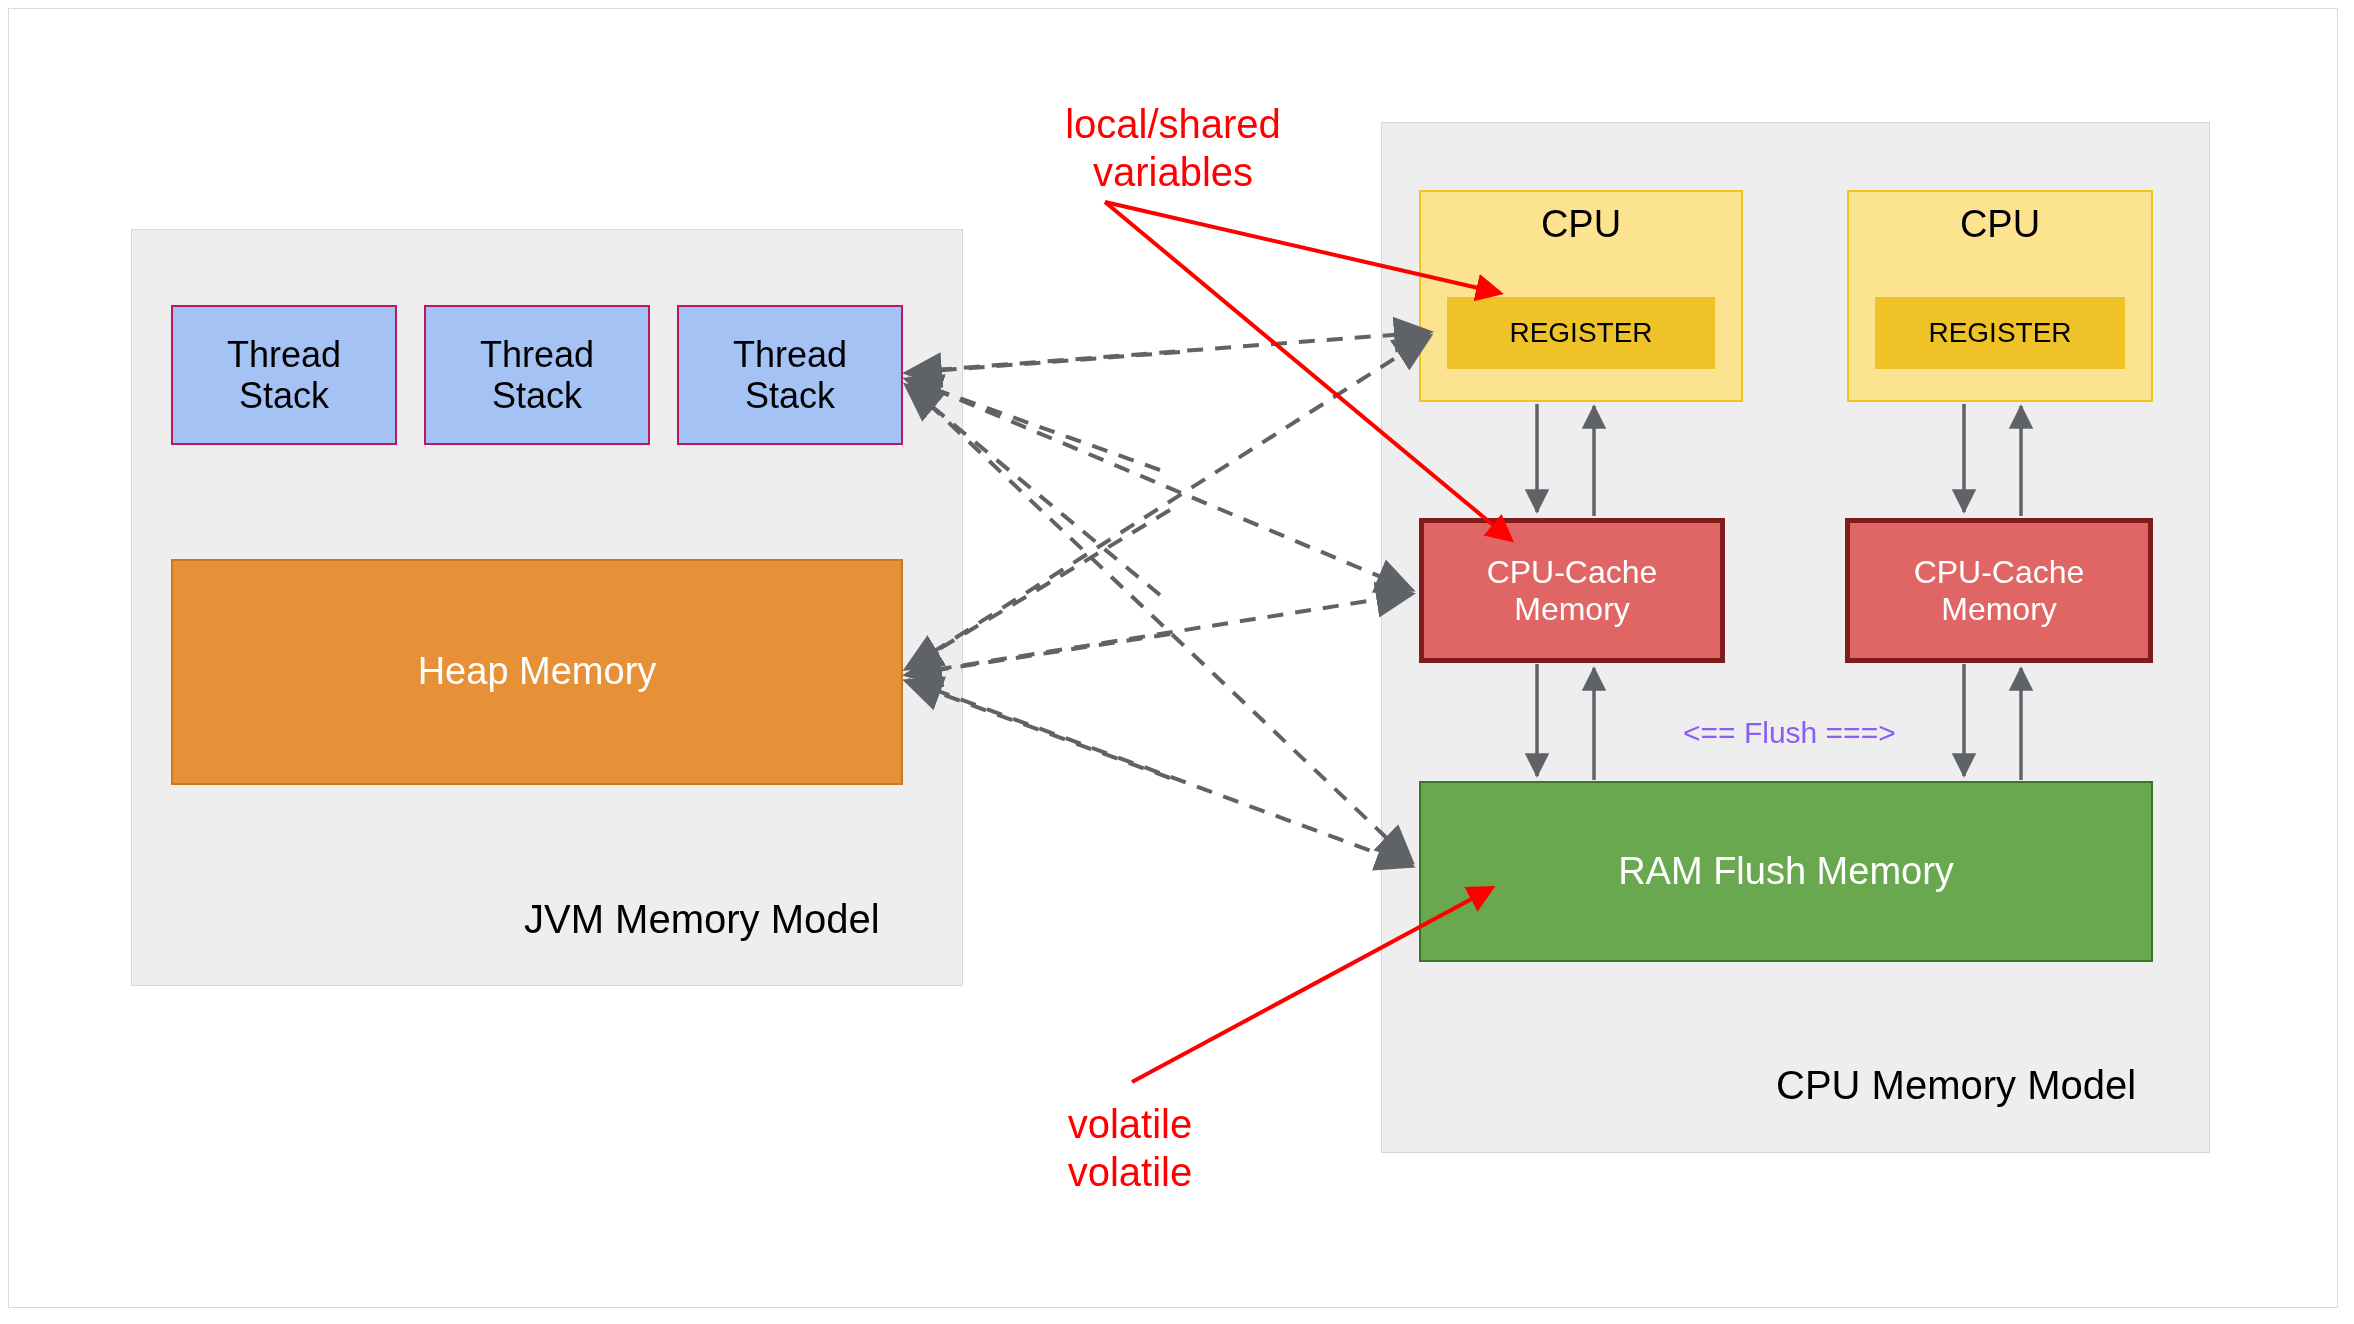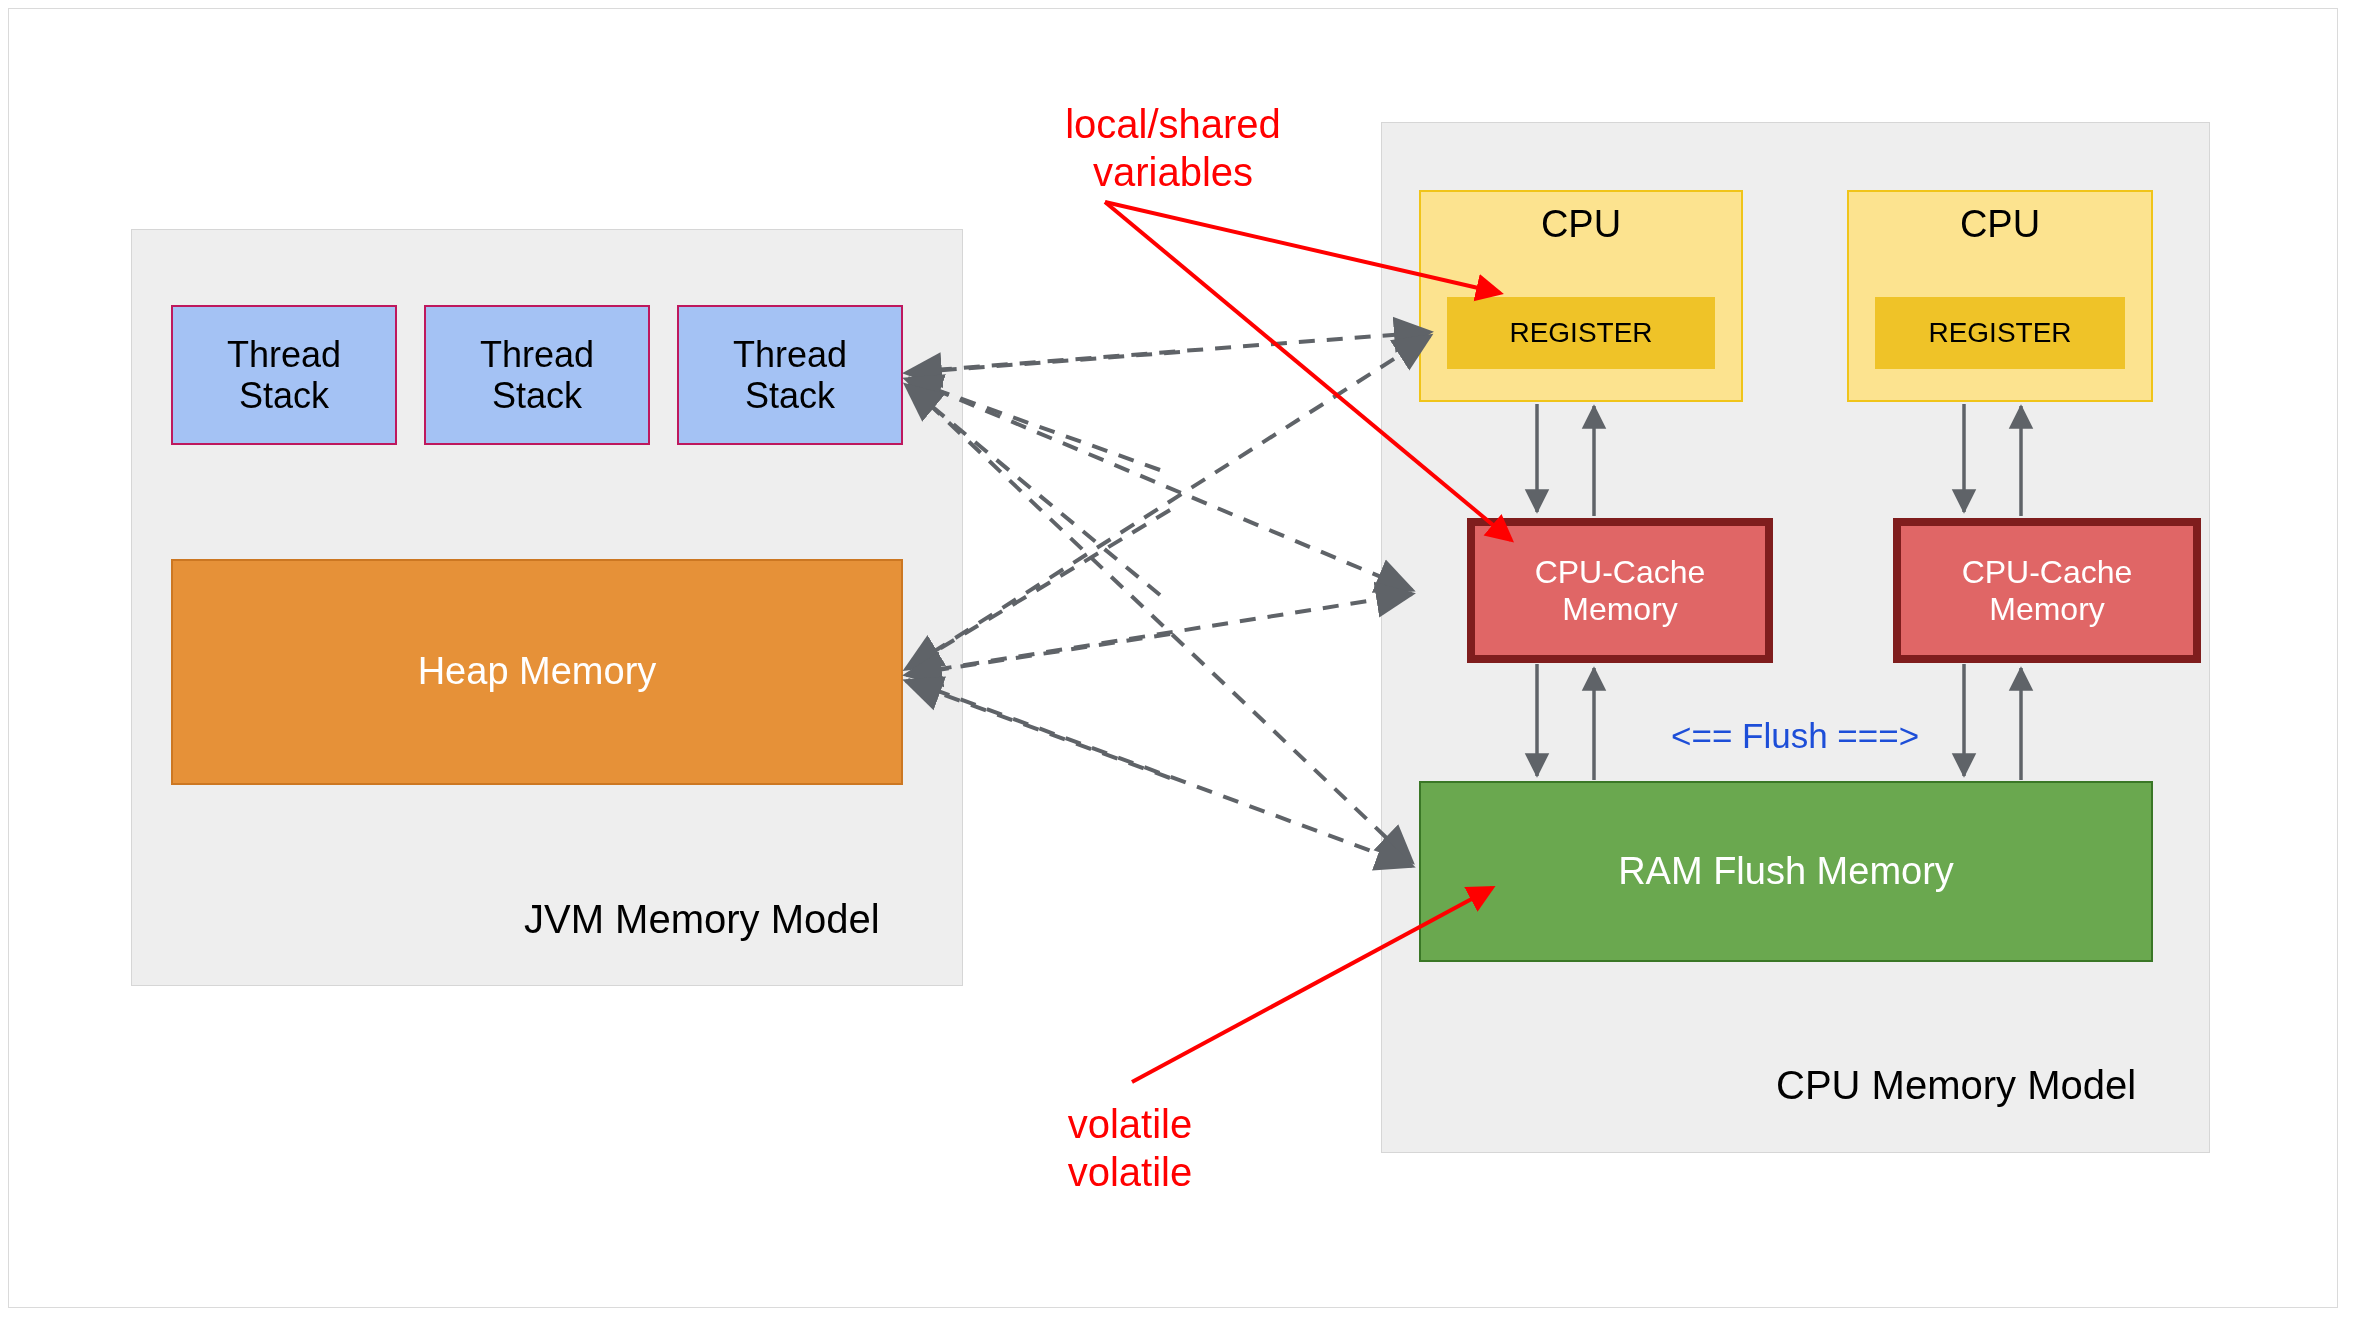--- a/index.html
+++ b/index.html
@@ -70,44 +70,44 @@
     padding-top: 11px;
   }
   .register {
     background: #efc328;
     border: none;
     color: #000000;
     font-size: 28px;
   }
   .cache {
     background: #e06666;
-    border: 8px solid #7f1d1d;
+    border: 5px solid #7f1d1d;
     color: #ffffff;
     font-size: 32px;
-    margin-left: 48px;
   }
   .ram {
     background: #6aa84f;
     border: 2px solid #3a7726;
     color: #ffffff;
     font-size: 38px;
   }
   .annot {
     position: absolute;
     color: #ff0000;
     font-size: 40px;
     text-align: center;
     line-height: 1.2;
     white-space: pre-line;
   }
   .flush-label {
     position: absolute;
-    color: #1d4ed8;
-    font-size: 35px;
+    color: #8b5cf6;
+    font-size: 30px;
     white-space: nowrap;
+    margin-left: 12px;
   }
   svg.overlay {
     position: absolute;
     left: 0;
     top: 0;
     width: 2354px;
     height: 1324px;
     pointer-events: none;
   }
 </style>

